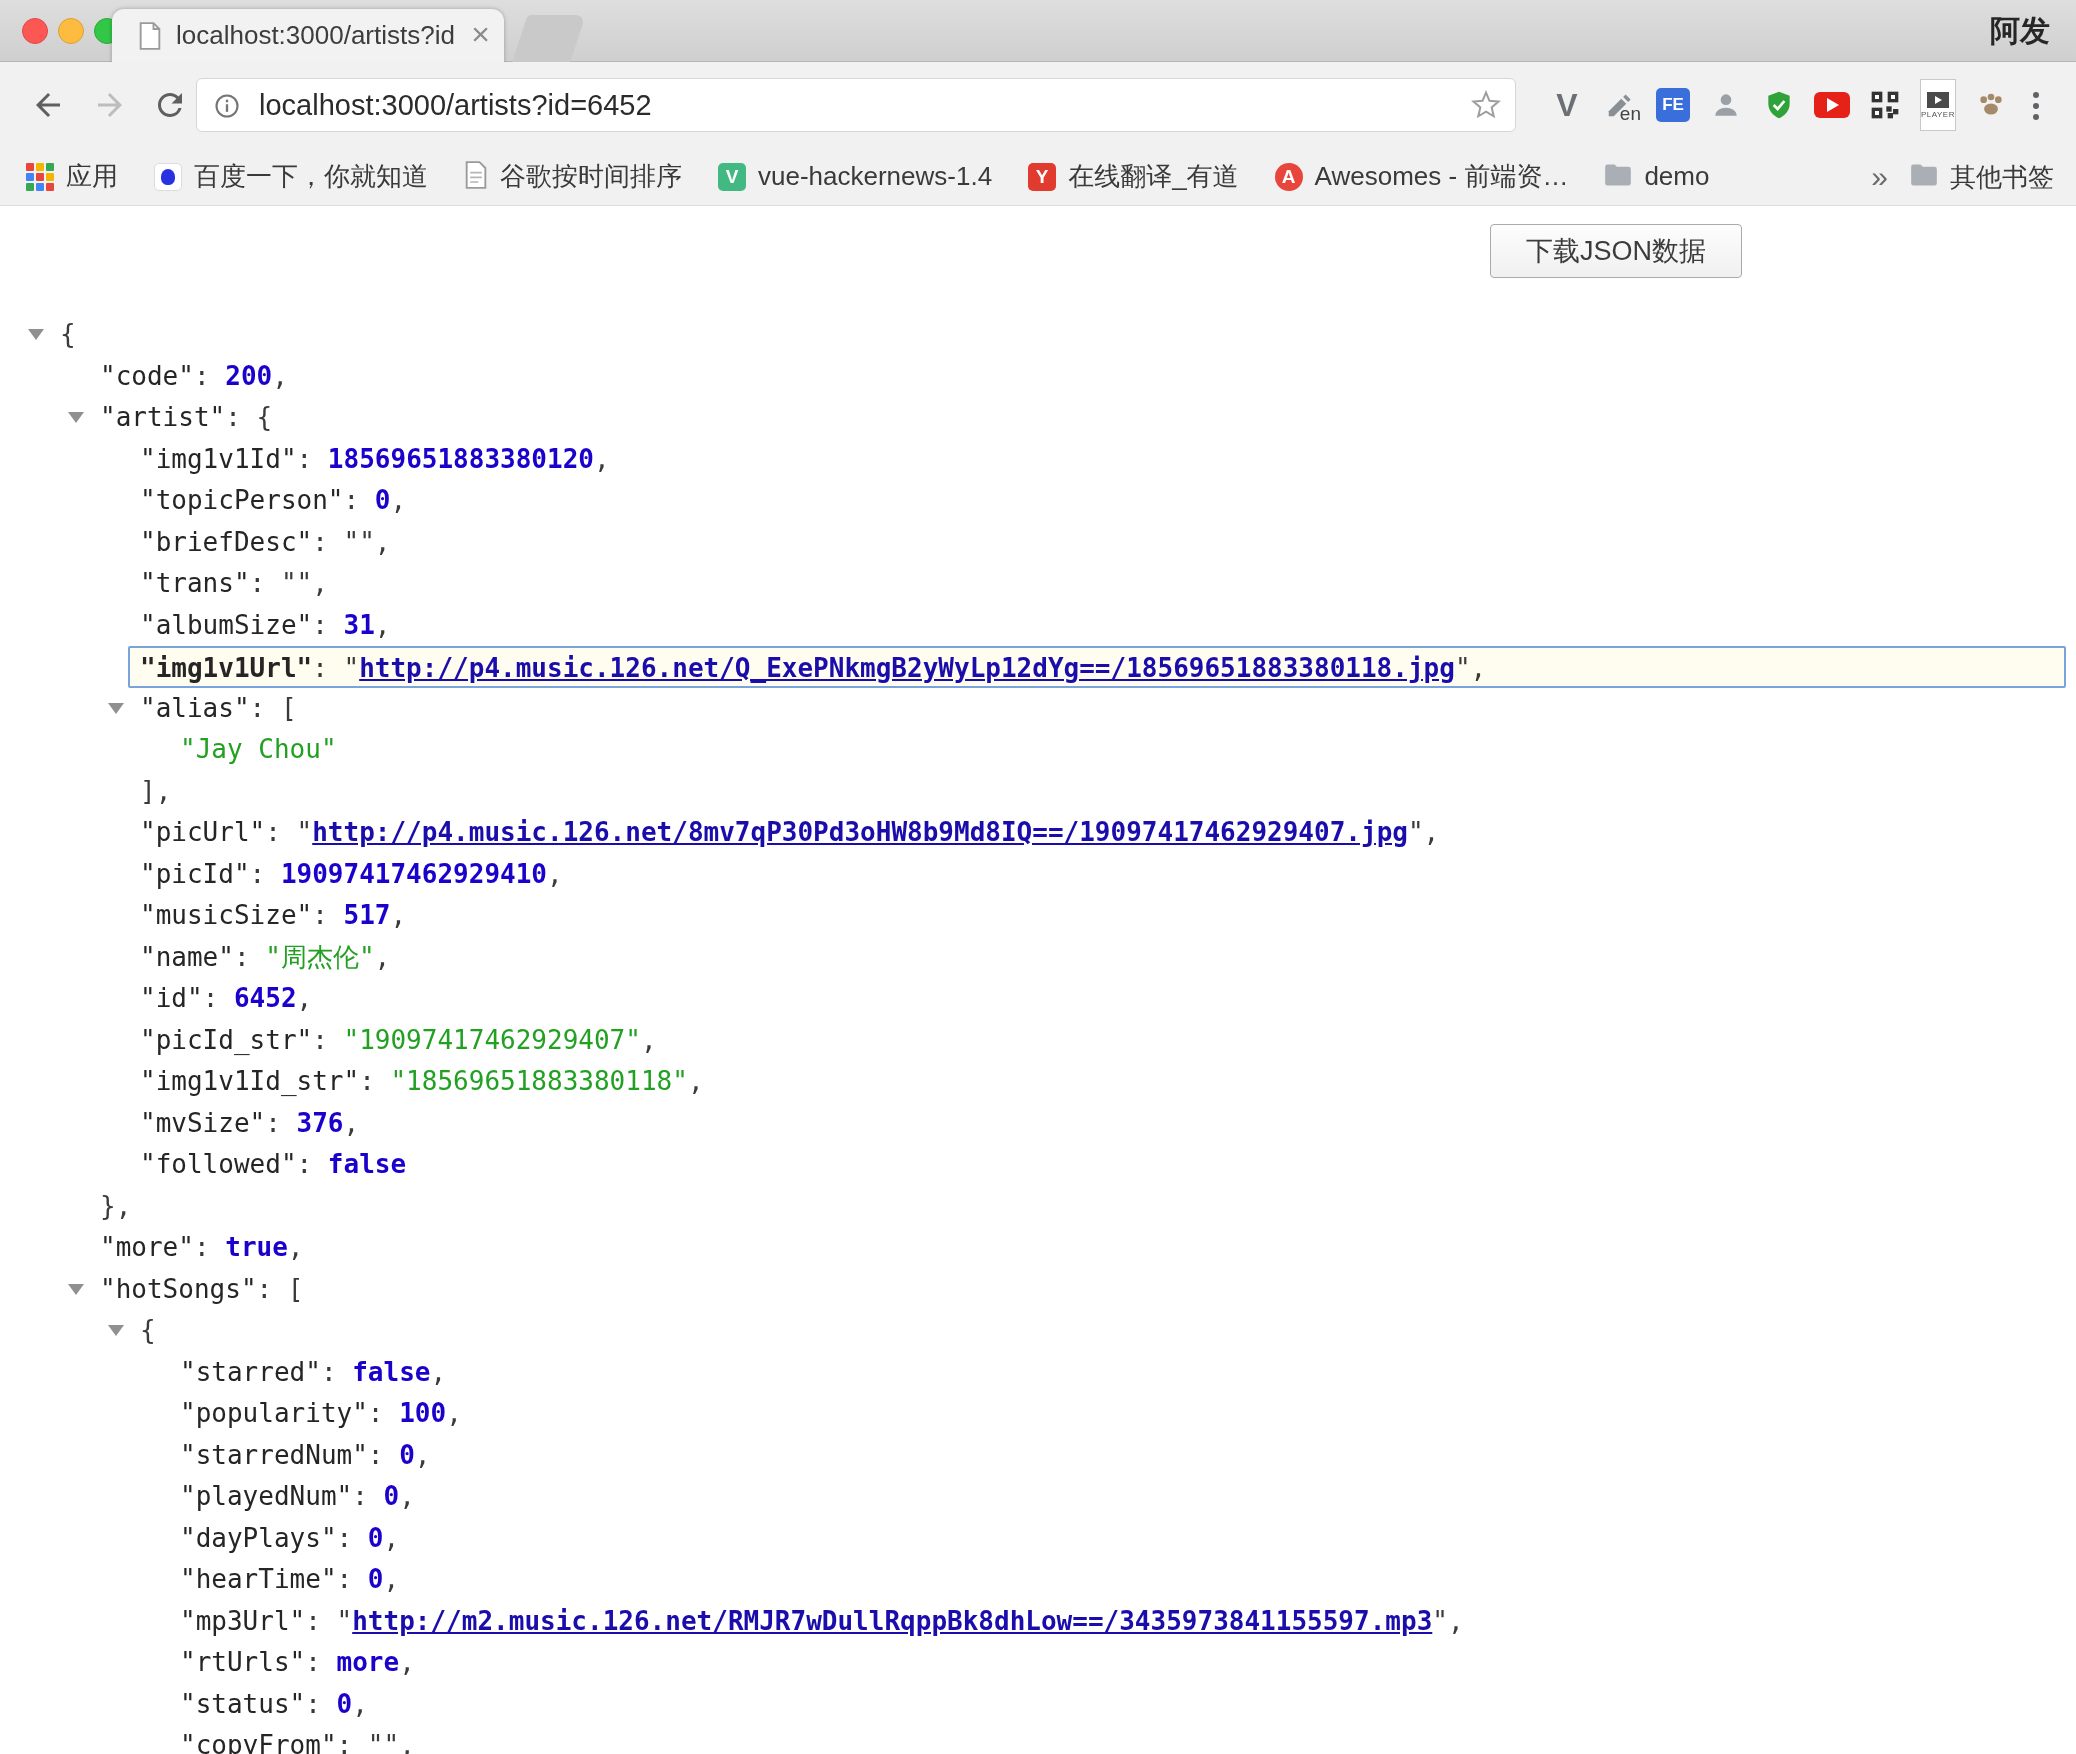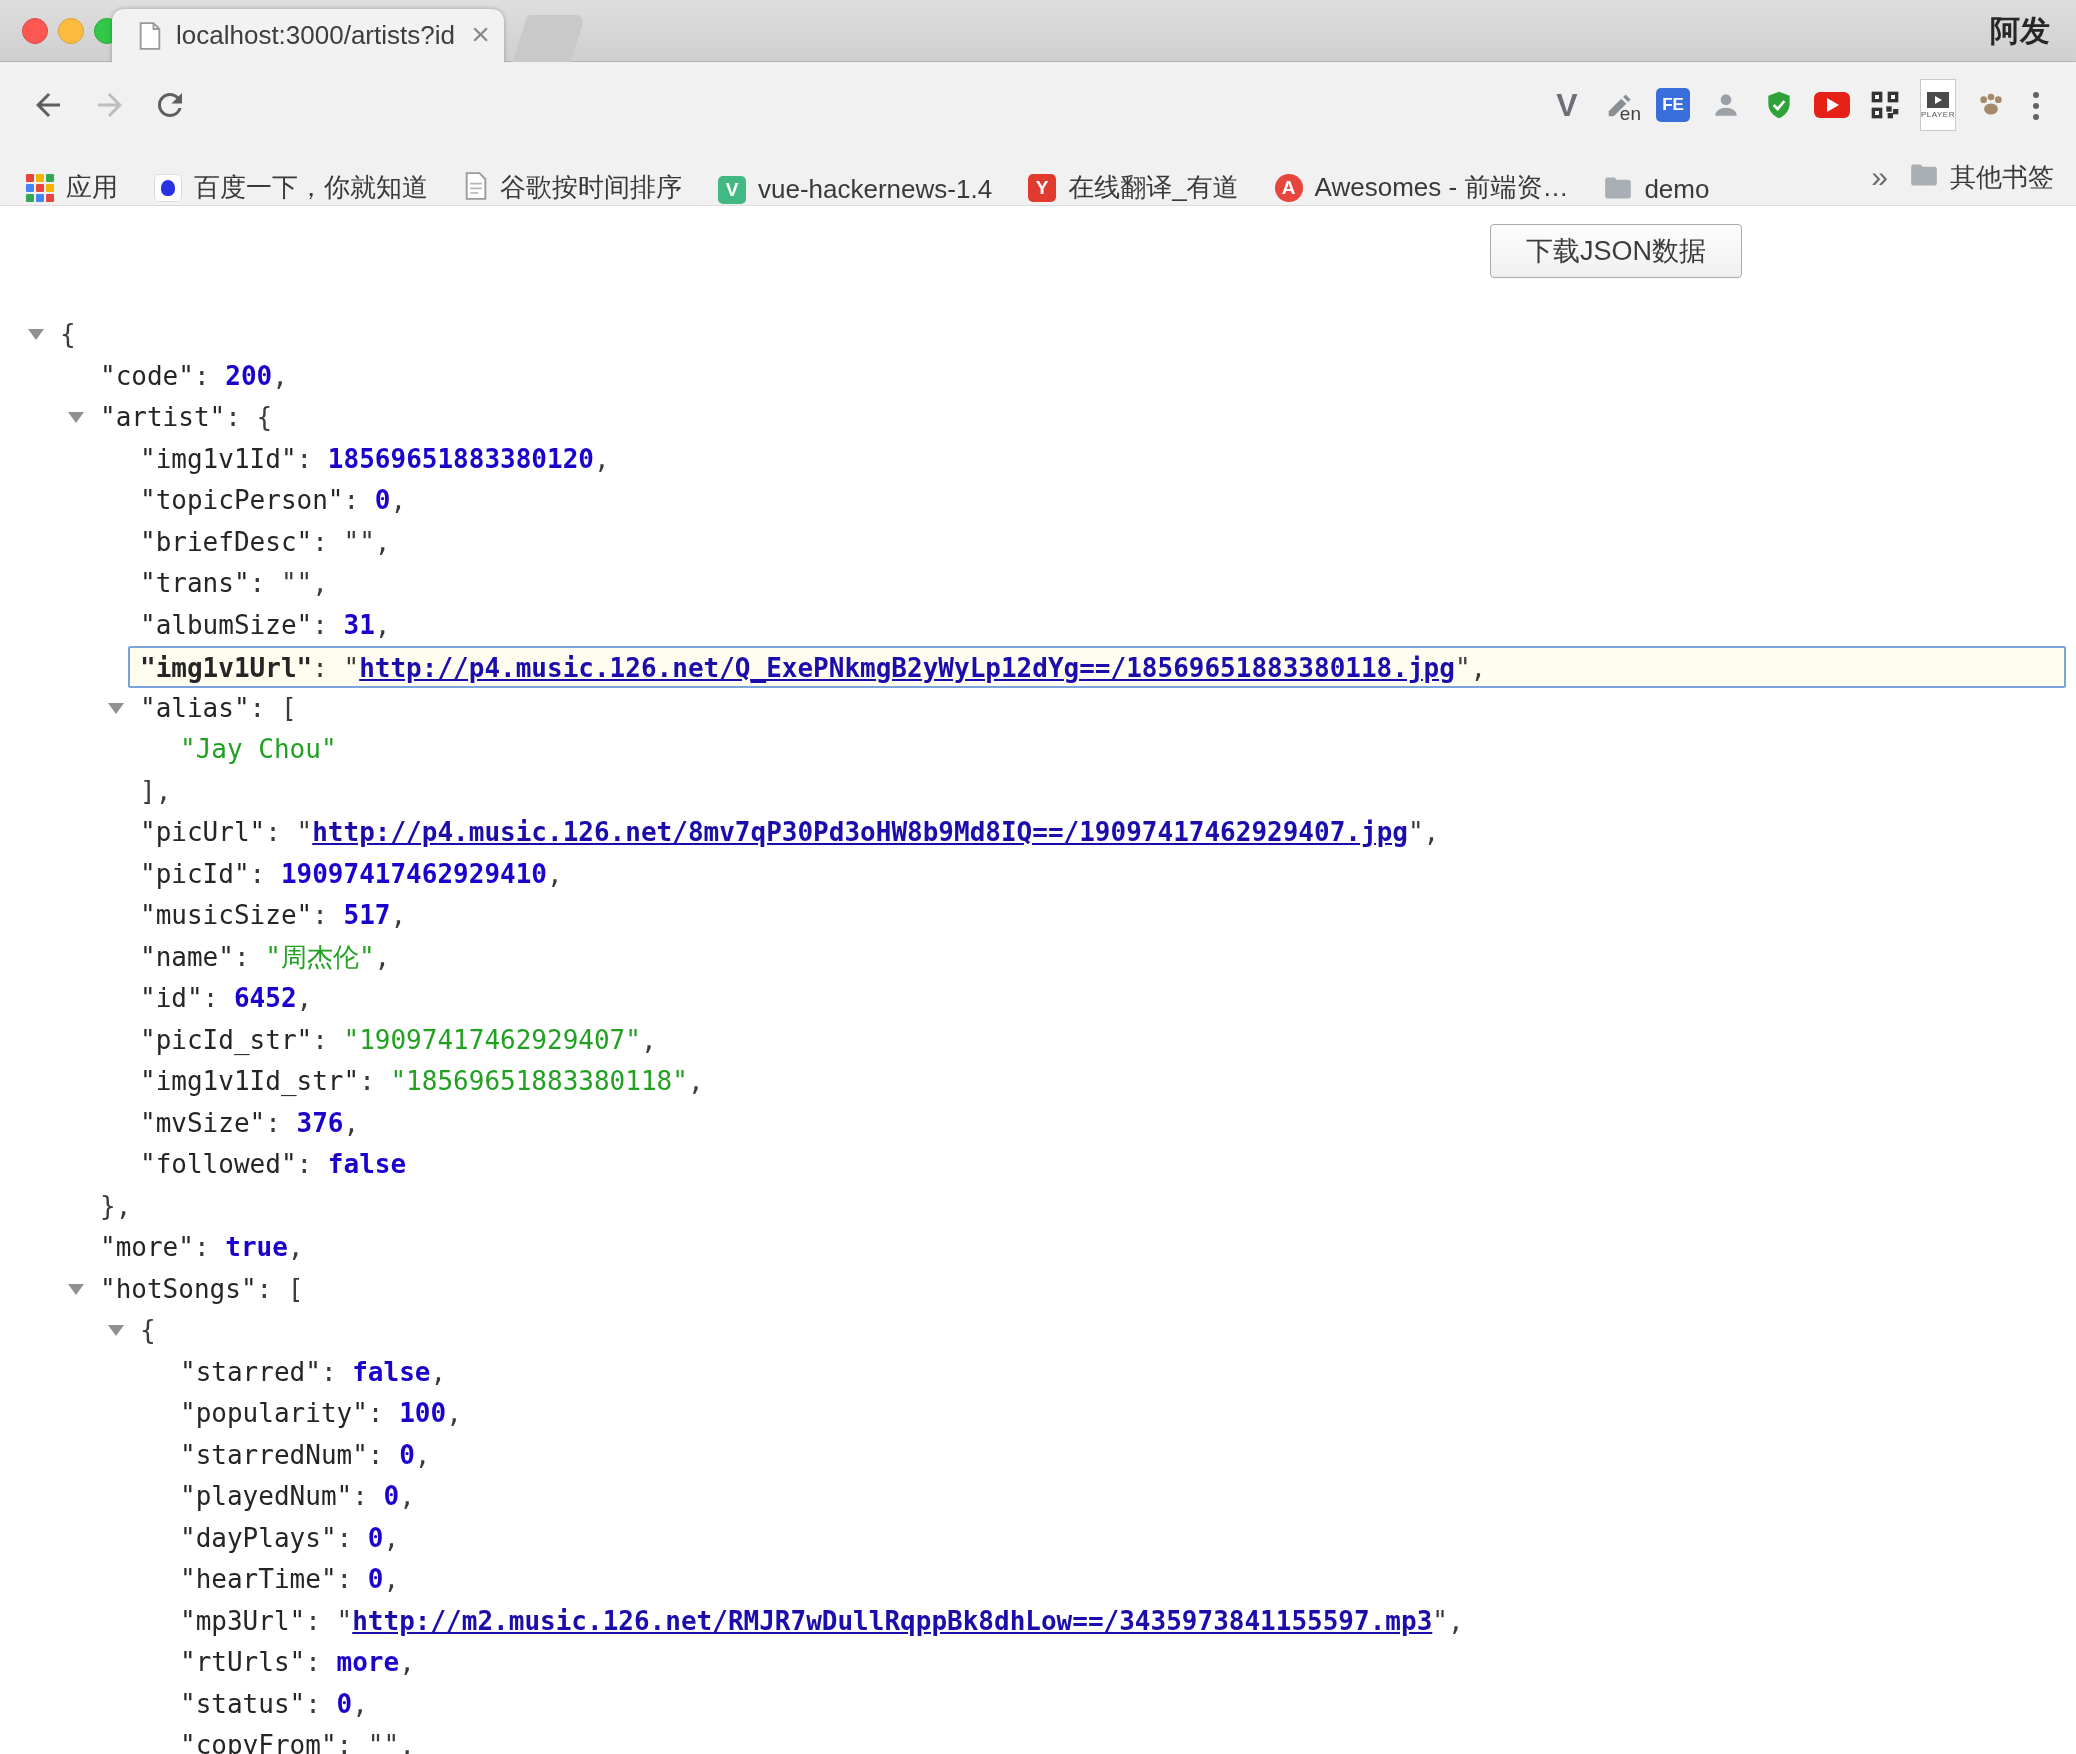--- a/index.html
+++ b/index.html
@@ -51,21 +51,21 @@
   .ext-player .pp { width:22px; height:16px; background:#4a4a4a; position:relative; }
   .ext-player .pp:after { content:""; position:absolute; left:8px; top:4px;
     border-left:7px solid #fff; border-top:4px solid transparent; border-bottom:4px solid transparent; }
   .ext-player .pl { font-size:8px; color:#555; letter-spacing:.5px; margin-top:2px; }
   .menu-dots { position:absolute; right:22px; top:26px; width:36px; height:36px;
     display:flex; flex-direction:column; align-items:center; justify-content:center; gap:5px; cursor:pointer; }
   .menu-dots i { width:6px; height:6px; border-radius:50%; background:#5f6368; }
 
   
   .bookmarks { position:absolute; left:0; top:148px; width:2076px; height:58px;
-    background:#f1f1f1; border-bottom:1px solid #dcdcdc; display:flex; align-items:flex-end;
+    background:#f1f1f1; border-bottom:1px solid #dcdcdc; display:flex; align-items:center;
     padding-left:26px; gap:36px; }
   .bm-item { display:flex; align-items:center; gap:12px; cursor:pointer; white-space:nowrap; }
   .bm-label { font-size:26px; color:#3a3a3a; }
   .apps-grid { display:grid; grid-template-columns:repeat(3,8px); grid-auto-rows:8px; gap:2px; }
   .apps-grid i { border-radius:1px; }
   .ic-sq { width:28px; height:28px; border-radius:5px; color:#fff; font-size:19px; font-weight:700;
     display:flex; align-items:center; justify-content:center; }
   .ic-baidu { background:#fff; border:1px solid #dcdcdc; position:relative; }
   .ic-baidu:after { content:""; position:absolute; left:6px; top:5px; width:14px; height:16px;
     background:#2932e1; border-radius:50% 50% 42% 42%; }
@@ -136,20 +136,35 @@
     <svg width="36" height="36" viewBox="0 0 24 24">
         <path fill="#bdbdbd" d="M12 4l-1.41 1.41L16.17 11H4v2h12.17l-5.58 5.59L12 20l8-8z"></path>
       </svg>
   </span>
   <span class="nav-btn nav-reload">
     <svg width="36" height="36" viewBox="0 0 24 24">
         <path fill="#5f5f5f" d="M17.65 6.35A7.958 7.958 0 0 0 12 4c-4.42 0-7.99 3.58-8 8s3.57 8 7.99 8c3.73 0 6.84-2.55 7.73-6h-2.08A5.99 5.99 0 0 1 12 18c-3.31 0-6-2.69-6-6s2.69-6 6-6c1.66 0 3.14.69 4.22 1.78L13 11h7V4l-2.35 2.35z"></path>
       </svg>
   </span>
 
+  <div class="omnibox">
+    <span class="omni-info">
+      <svg width="28" height="28" viewBox="0 0 24 24">
+          <circle cx="12" cy="12" r="9" fill="none" stroke="#757575" stroke-width="1.8"></circle>
+          <rect x="11" y="10.5" width="2" height="6.5" fill="#757575"></rect>
+          <rect x="11" y="6.6" width="2" height="2.2" fill="#757575"></rect>
+        </svg>
+    </span>
+    <span class="omni-url">localhost:3000/artists?id=6452</span>
+    <span class="omni-star">
+      <svg width="30" height="30" viewBox="0 0 24 24">
+          <path d="M12 17.27 18.18 21l-1.64-7.03L22 9.24l-7.19-.61L12 2 9.19 8.63 2 9.24l5.46 4.73L5.82 21z" fill="none" stroke="#9e9e9e" stroke-width="1.6"></path>
+        </svg>
+    </span>
+  </div>
 
   <div class="extensions">
     <span class="ext">
         <span class="ext-v">V</span>
       </span>
     <span class="ext">
       <svg width="30" height="30" viewBox="0 0 24 24">
           <path d="M3 17 13 7l4 4L7 21H3z" fill="#8a8f94"></path>
           <path d="M14.5 5.5l2-2 4 4-2 2z" fill="#8a8f94"></path>
         </svg>

